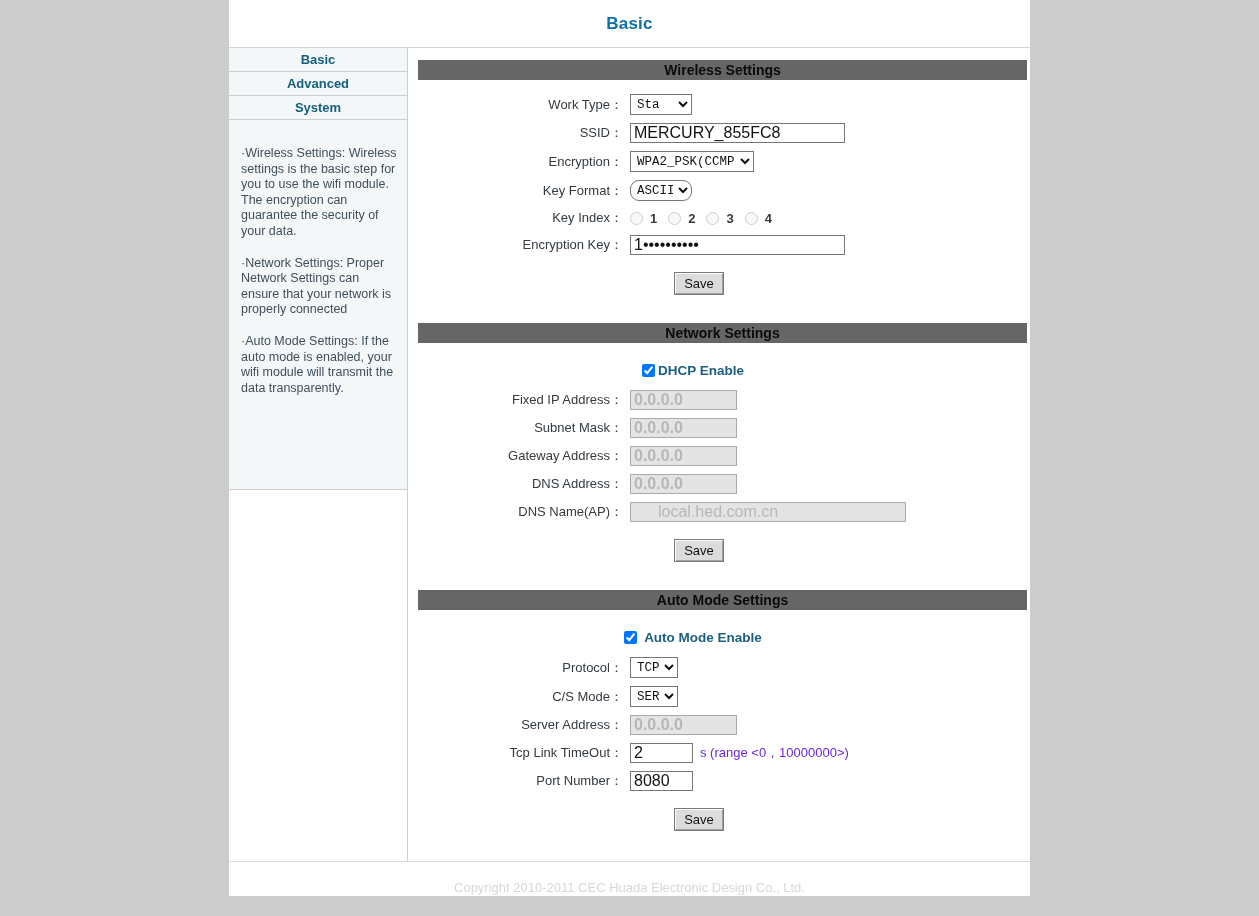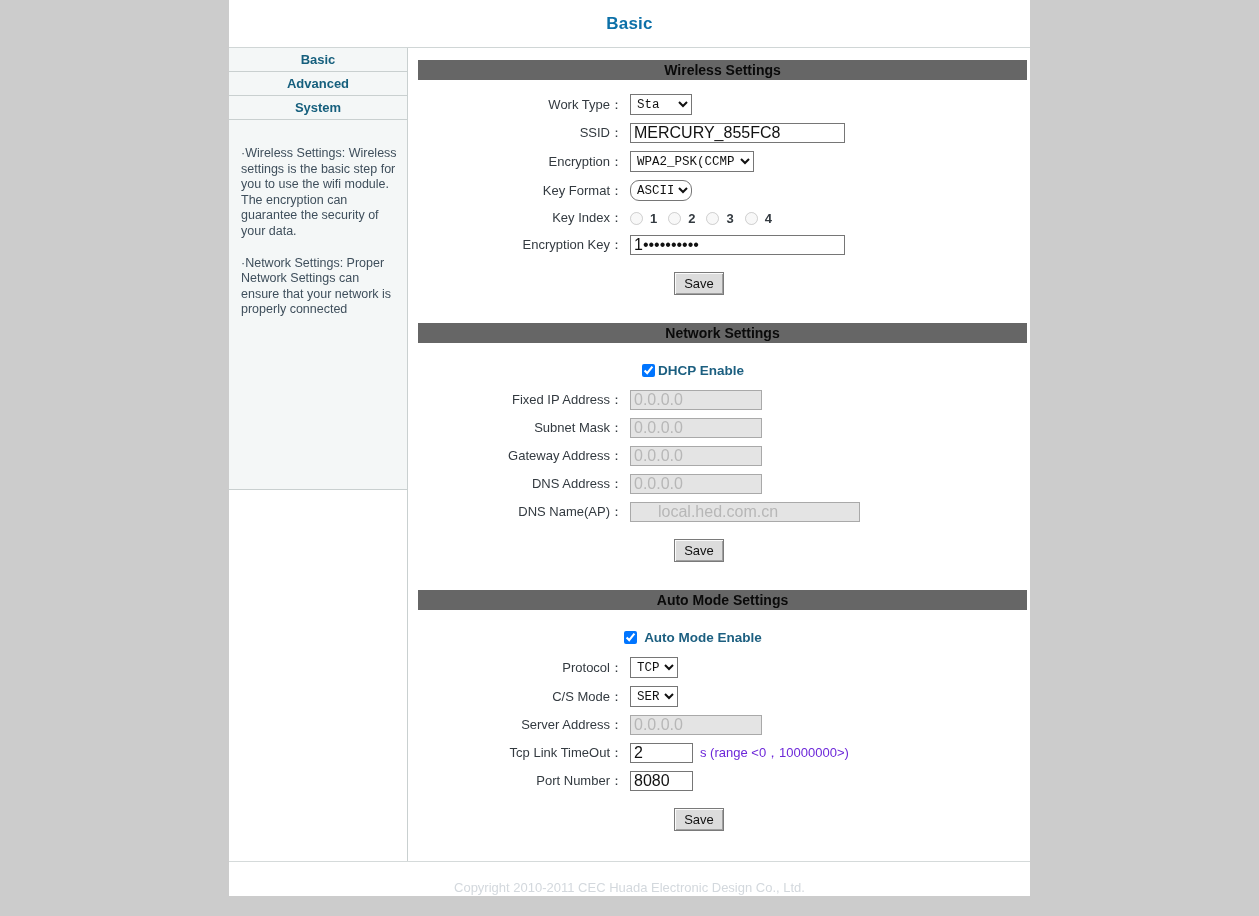--- a/index.html
+++ b/index.html
@@ -96,22 +96,22 @@
     font-family: "Liberation Sans", sans-serif;
     font-size: 16px;
     height: 20px;
     padding: 1px 3px;
     border: 1px solid #767676;
     background: #ffffff;
     color: #111;
   }
   input.txt.w-ssid { width: 215px; }
   input.txt.w-key  { width: 215px; }
-  input.txt.w-ip   { width: 132px; }
-  input.txt.w-dns  { width: 230px; padding-left: 27px; }
+  input.txt.w-ip   { width: 107px; font-weight: bold; }
+  input.txt.w-dns  { width: 276px; padding-left: 27px; }
   input.txt.w-num  { width: 63px; }
   input.txt:disabled {
     background: #e4e4e4;
     border: 1px solid #a9a9a9;
     color: #b4b4b4;
   }
   input.txt::placeholder { color: #b7b7b7; opacity: 1; }
   
   select.sel {
     font-family: "Liberation Mono", monospace;
@@ -189,20 +189,21 @@
       </div>
       <div class="nav-item">
         <span>Advanced</span>
       </div>
       <div class="nav-item">
         <span>System</span>
       </div>
       <div class="help-box">
         <p class="help-para">·Wireless Settings: Wireless settings is the basic step for you to use the wifi module. The encryption can guarantee the security of your data.</p>
         <p class="help-para">·Network Settings: Proper Network Settings can ensure that your network is properly connected</p>
+        <p class="help-para">·Auto Mode Settings: If the auto mode is enabled, your wifi module will transmit the data transparently.</p>
       </div>
     </div>
 
     <div class="main">
 
       <div class="section-bar">Wireless Settings</div>
       <div class="section-body">
 
         <div class="frow">
           <div class="flabel">Work Type：</div>

